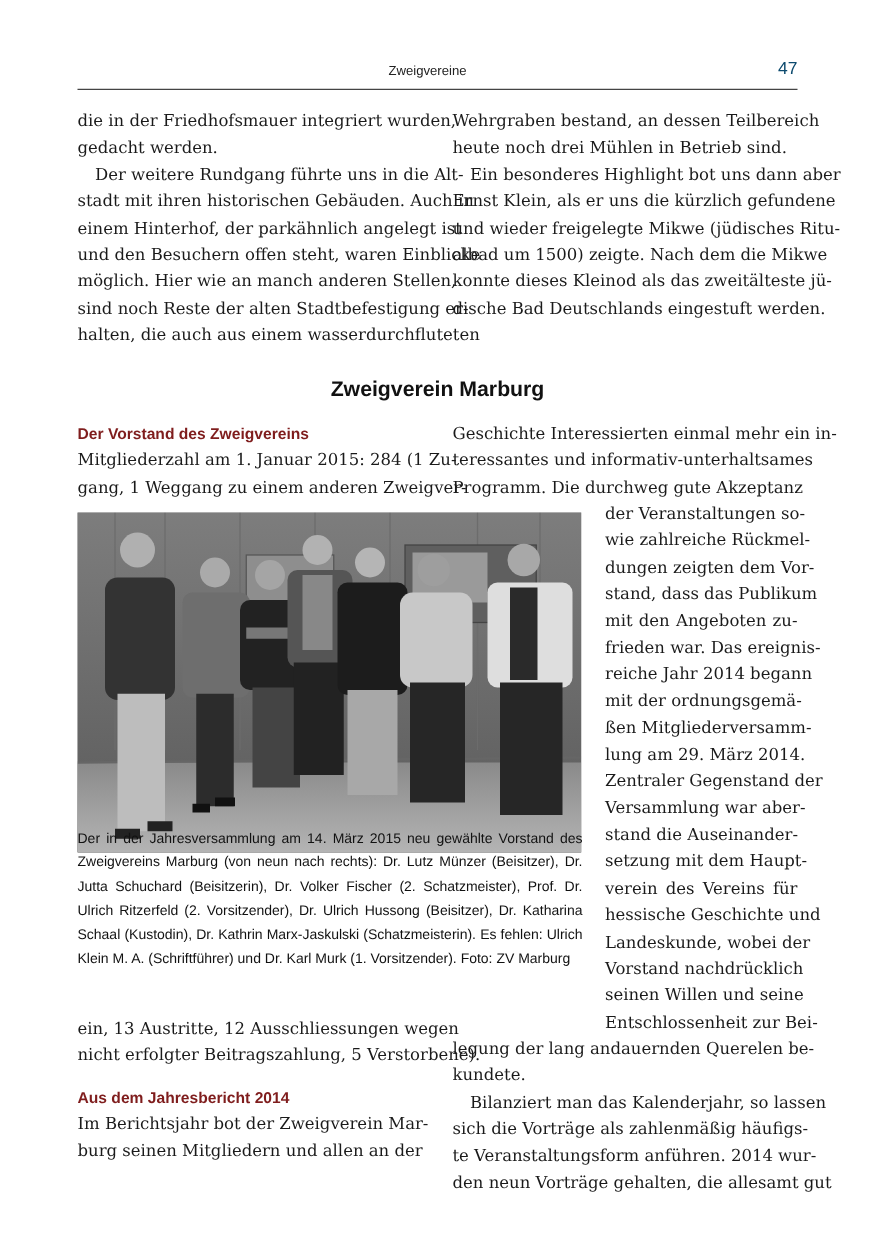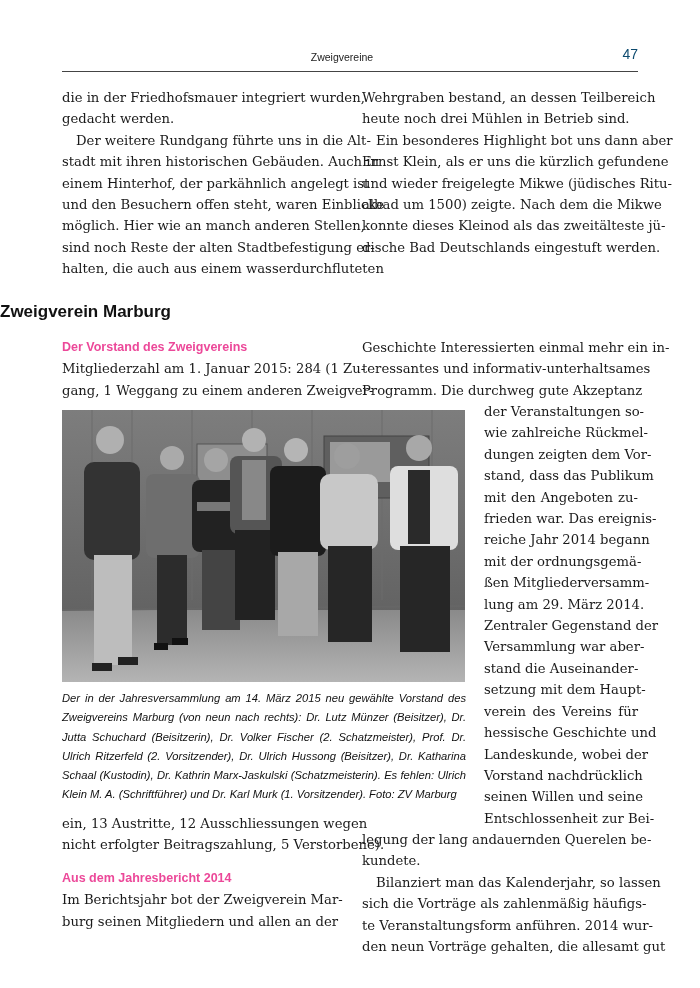--- a/index.html
+++ b/index.html
@@ -6,26 +6,26 @@
   body { width:700px; height:988px; background:#ffffff; position:relative; overflow:hidden;
          font-family:"DejaVu Serif","Liberation Serif",serif; color:#1a1a1a; }
   .hdr-title { position:absolute; left:0; width:684px; top:51px; text-align:center;
                font-family:"Liberation Sans",sans-serif; font-size:10.5px; color:#222; }
   .hdr-page { position:absolute; right:62px; top:46px; font-family:"Liberation Sans",sans-serif;
               font-size:14px; color:#0c4a6e; }
   .hdr-rule { position:absolute; left:62px; width:576px; top:71px; height:1px; background:#444; }
   .col { position:absolute; font-size:13.2px; line-height:21.4px; text-align:justify; }
   .l { display:block; text-align:justify; text-align-last:justify; white-space:nowrap; }
   .l.end { text-align-last:left; }
-  .sec-title { position:absolute; left:0; width:700px; top:302px; text-align:left;
+  .sec-title { position:absolute; left:0; width:700px; top:302px; text-align:center;
                font-family:"Liberation Sans",sans-serif; font-size:17px; font-weight:bold; color:#111; }
-  .subhead { font-family:"Liberation Sans",sans-serif; font-size:12.5px; font-weight:bold; color:#ec4899; }
+  .subhead { font-family:"Liberation Sans",sans-serif; font-size:12.5px; font-weight:bold; color:#7f1d1d; }
   .photo { position:absolute; left:62px; top:410px; width:403px; height:272px; background:#6a6a6a; overflow:hidden; }
-  .caption { position:absolute; left:62px; top:689px; width:404px; font-family:"Liberation Sans",sans-serif;
-             font-style:italic; font-size:11.2px; line-height:19.3px; color:#111; }
+  .caption { position:absolute; left:62px; top:662px; width:404px; font-family:"Liberation Sans",sans-serif;
+             font-size:11.2px; line-height:19.3px; color:#111; }
 </style>
 </head>
 <body>
 
 <div class="hdr-title">Zweigvereine</div>
 <div class="hdr-page">47</div>
 <div class="hdr-rule"></div>
 
 <div class="col" style="left:62px; top:87px; width:274px;">
   <span class="l">die in der Friedhofsmauer integriert wurden,</span>

